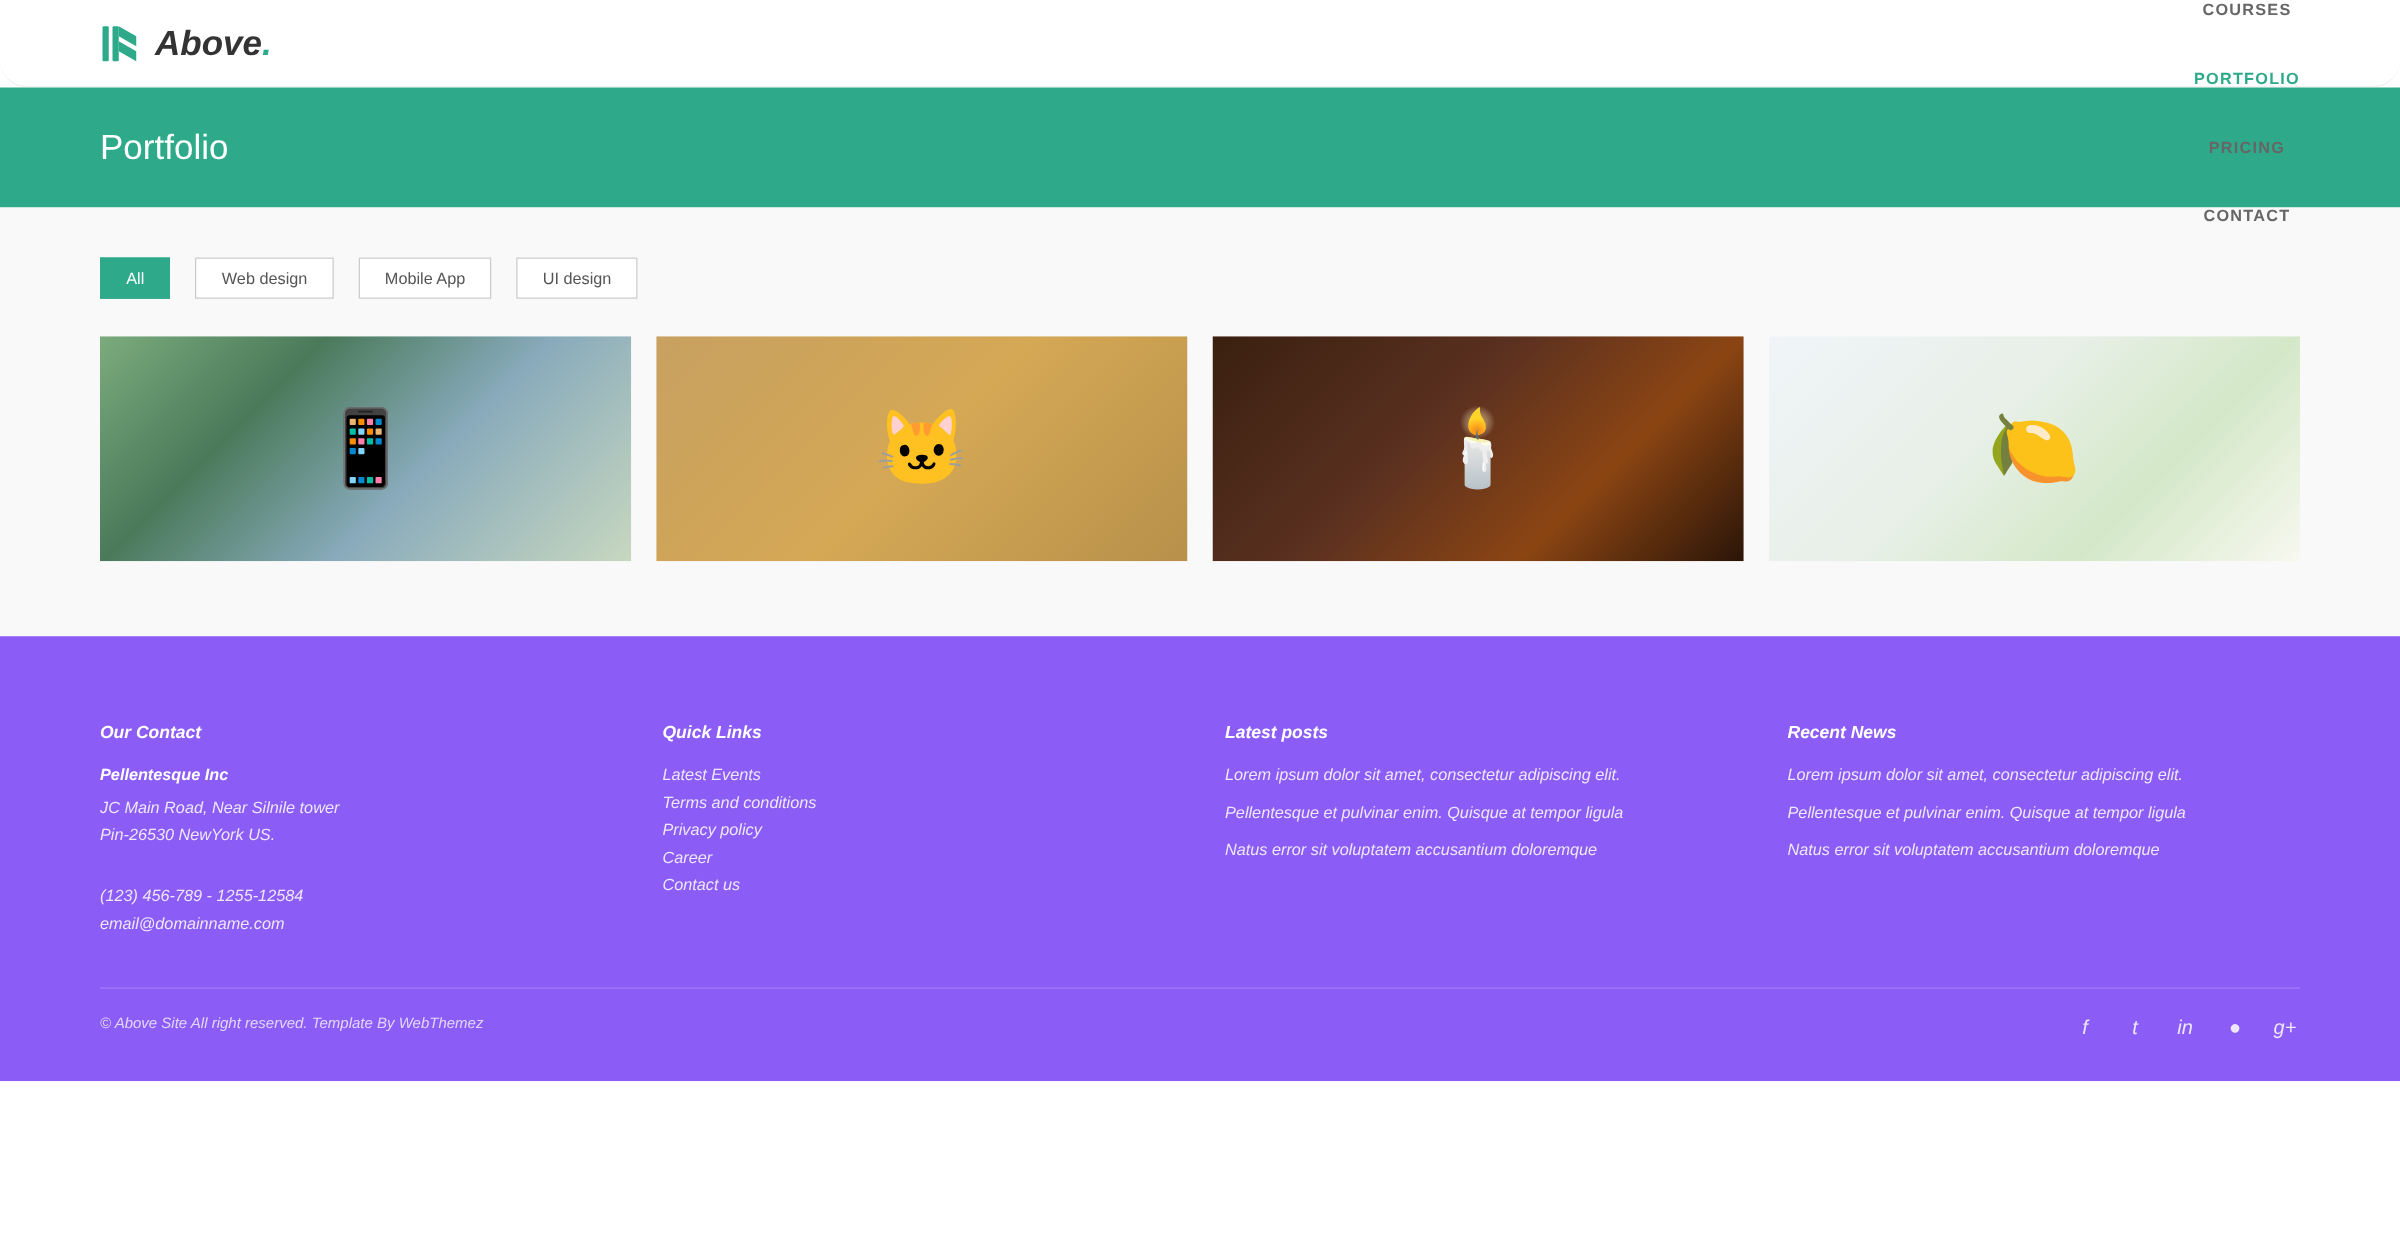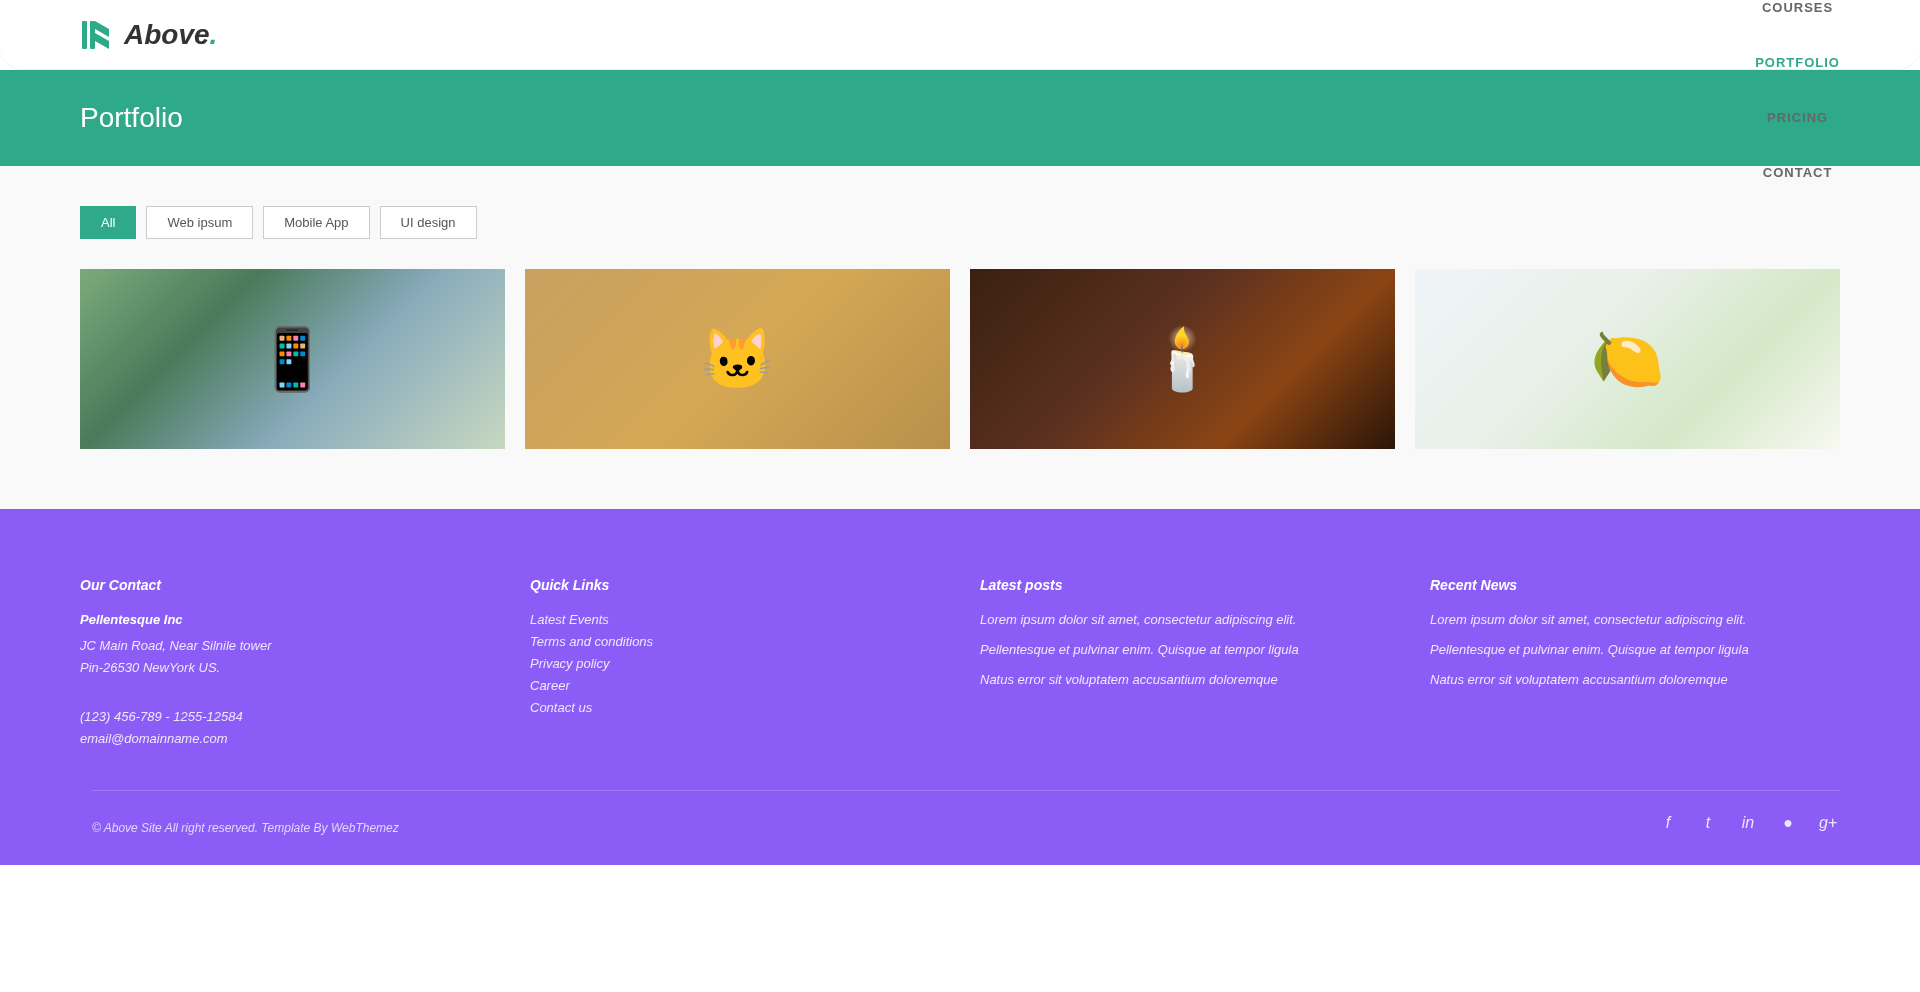--- a/index.html
+++ b/index.html
@@ -61,21 +61,21 @@
 
     
     .main-content {
       padding: 40px 80px 60px;
       background: #f9f9f9;
     }
 
     
     .filter-buttons {
       display: flex;
-      gap: 10px;
+      gap: 20px;
       margin-bottom: 30px;
     }
     .filter-btn {
       padding: 8px 20px;
       border: 1px solid #ccc;
       background: #fff;
       font-size: 13px;
       cursor: pointer;
       color: #555;
     }
@@ -187,22 +187,21 @@
       margin-bottom: 4px;
     }
     .footer-section .phone {
       margin-top: 27px;
     }
     .footer-bottom {
       border-top: 1px solid rgba(255,255,255,0.2);
       padding-top: 20px;
       display: flex;
       justify-content: space-between;
-      align-items: flex-end;
-      margin-left: 12px;
+      align-items: flex-start;
     }
     .footer-bottom p {
       font-size: 12px;
       color: rgba(255,255,255,0.75);
     }
     .social-icons {
       display: flex;
       gap: 16px;
     }
     .social-icon {
@@ -242,21 +241,21 @@
 </header>
 
 <section class="hero-band">
   <h1>Portfolio</h1>
 </section>
 
 <main class="main-content">
 
   <div class="filter-buttons">
     <button class="filter-btn active">All</button>
-    <button class="filter-btn">Web ipsum</button>
+    <button class="filter-btn">Web design</button>
     <button class="filter-btn">Mobile App</button>
     <button class="filter-btn">UI design</button>
   </div>
 
   <div class="portfolio-grid">
     <div class="portfolio-item">
       <div class="portfolio-item-img img-phone"></div>
     </div>
     <div class="portfolio-item">
       <div class="portfolio-item-img img-cat"></div>

